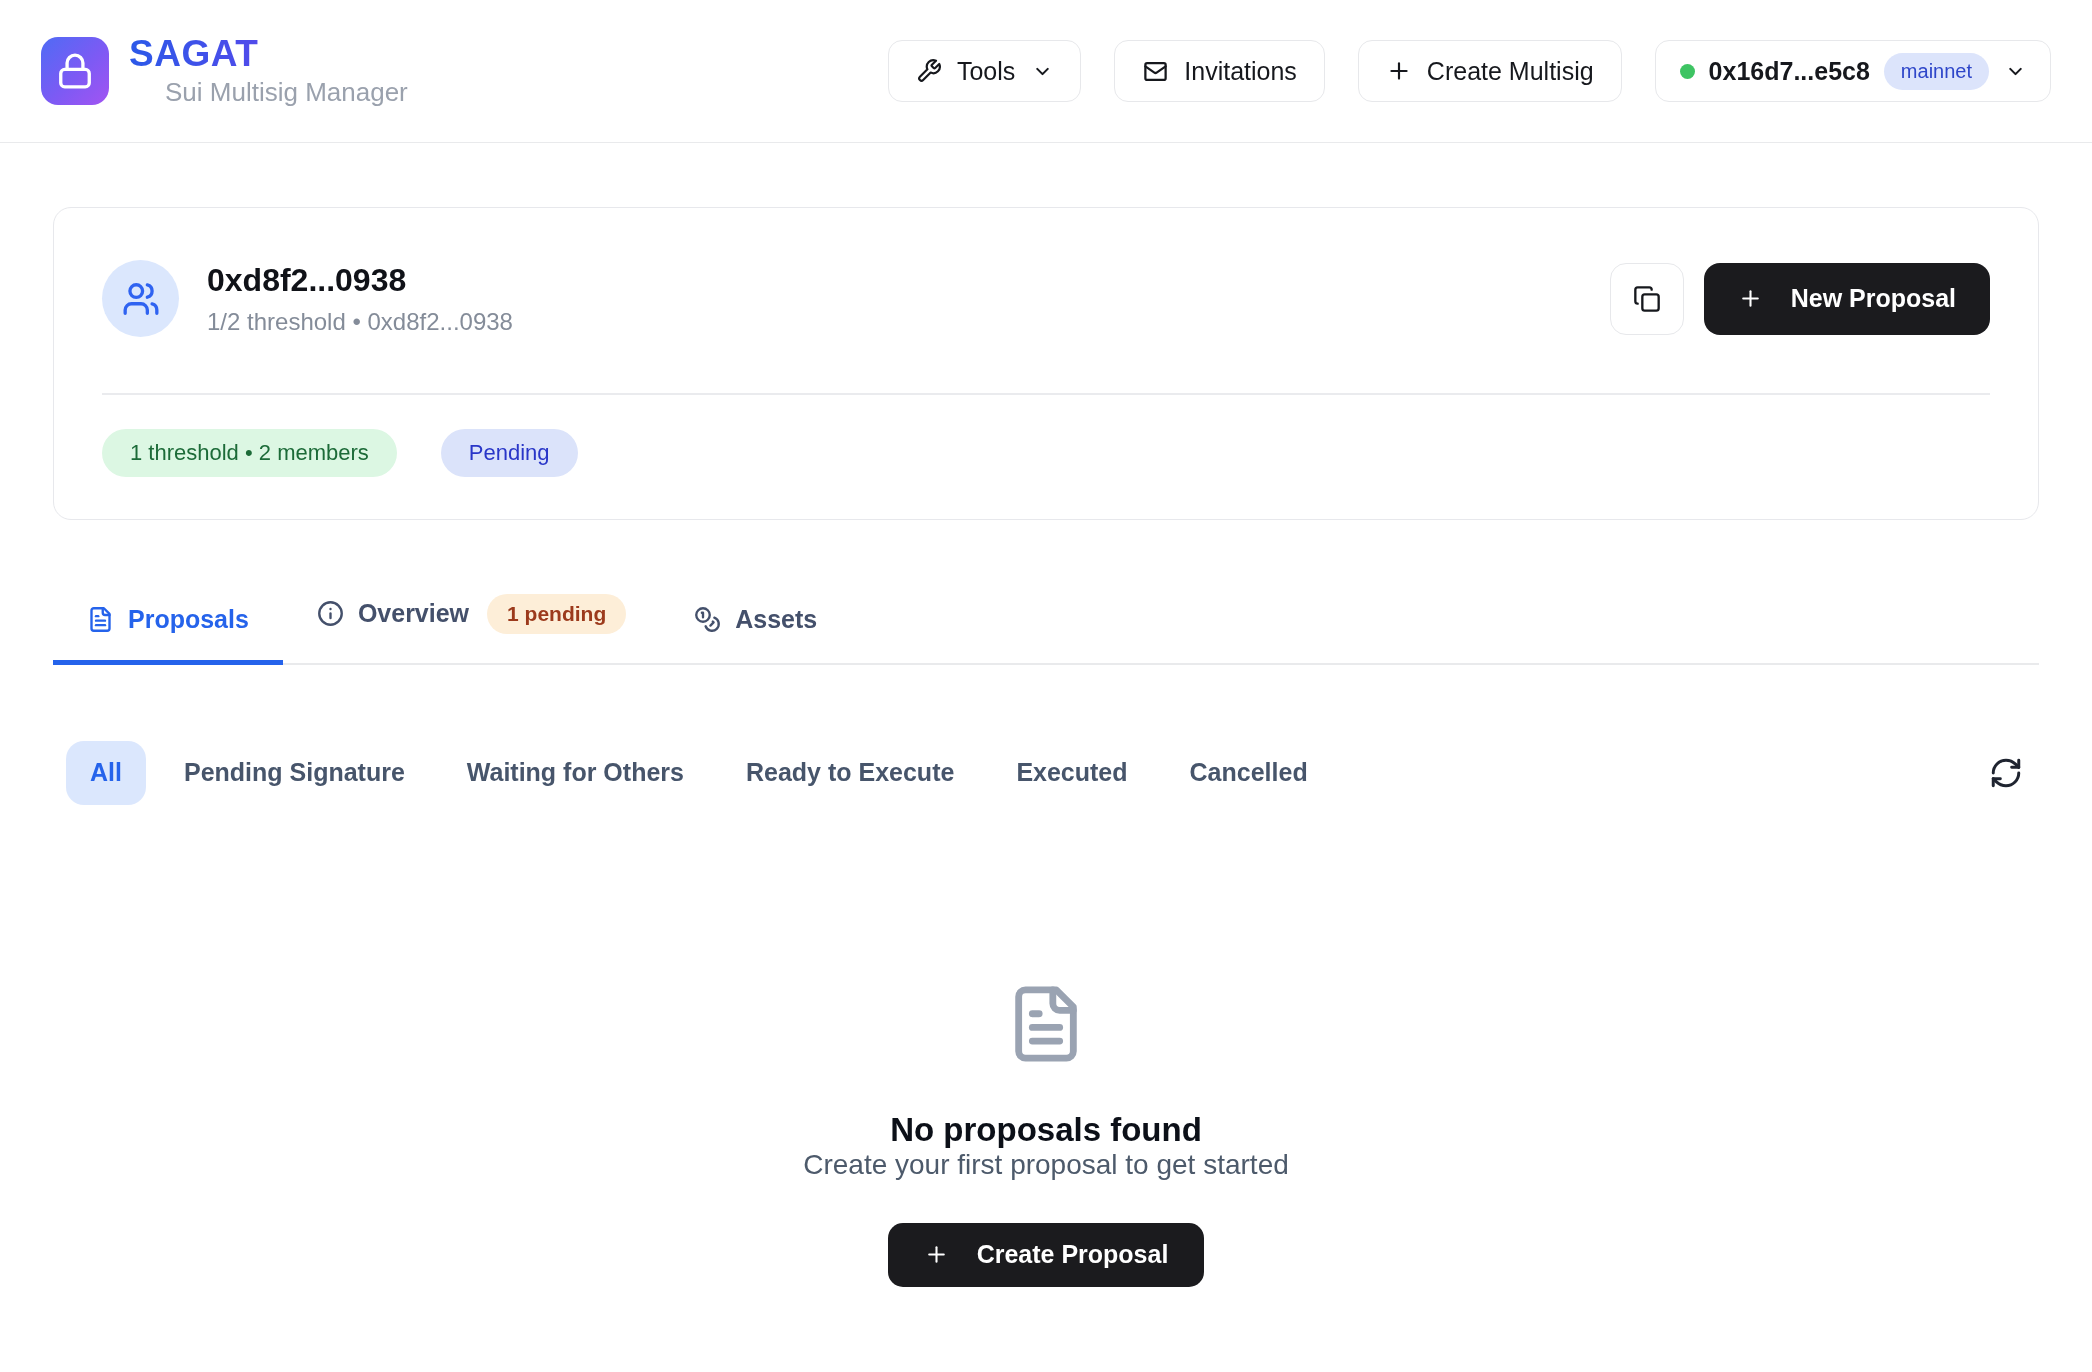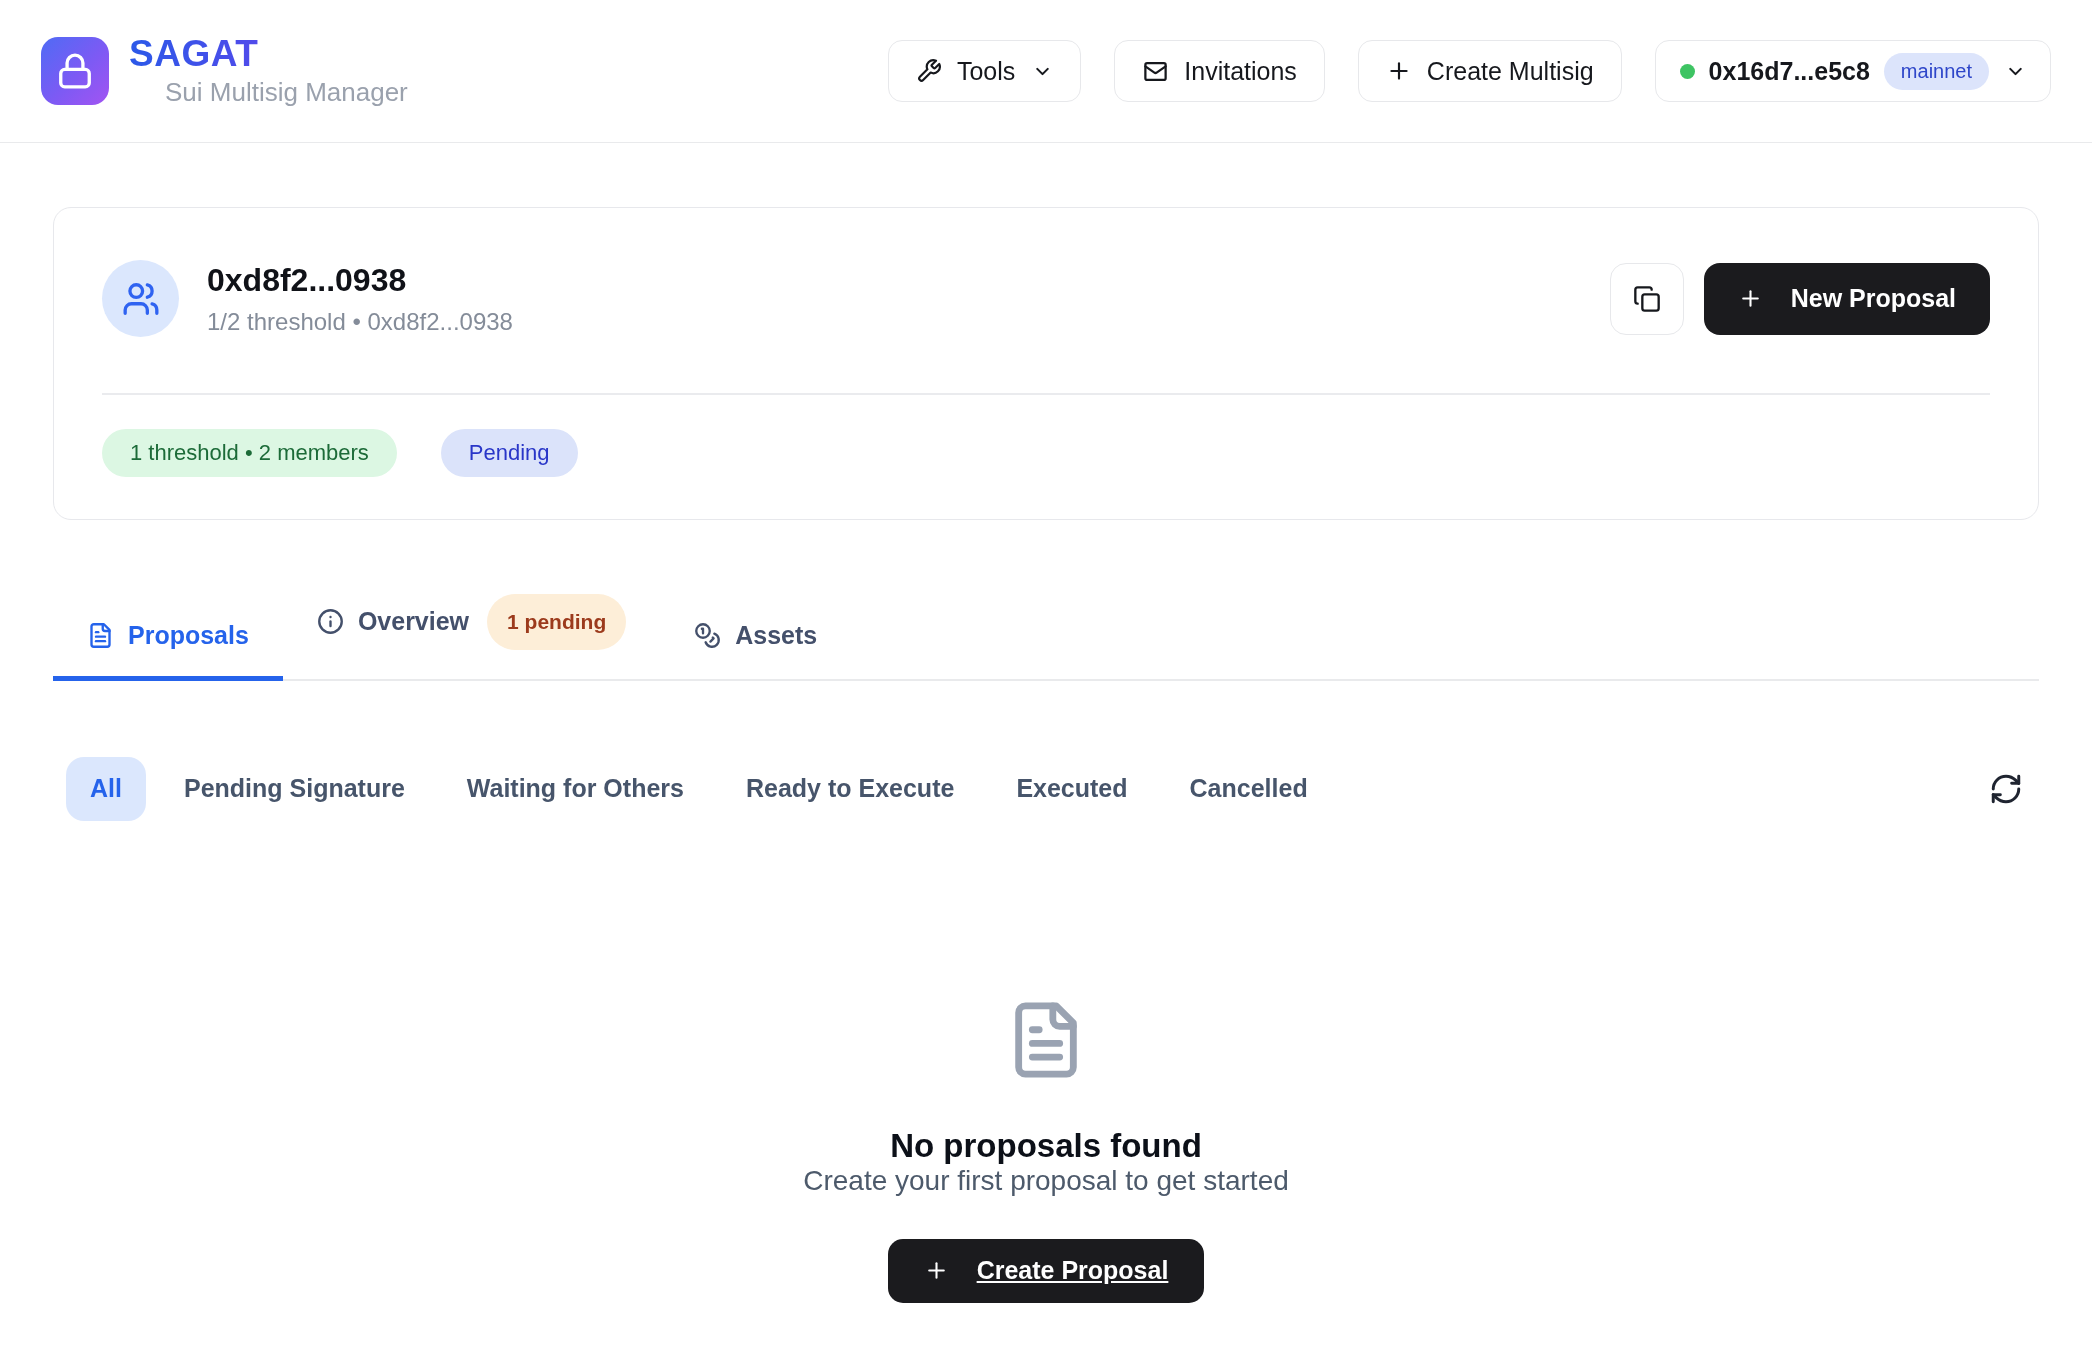--- a/index.html
+++ b/index.html
@@ -115,21 +115,21 @@
     padding: 14px 34px 26px 34px;
     margin-bottom: -2px;
     border-bottom: 5px solid transparent;
     font-size: 25px; font-weight: 600; color: #44506b;
     cursor: pointer;
   }
   .tab.active { color: #2563eb; border-bottom-color: #2563eb; }
   .tab-badge {
     background: #fdeed8; color: #9c3a1c;
     font-size: 21px; font-weight: 600;
-    padding: 16px 20px; border-radius: 999px;
+    padding: 8px 20px; border-radius: 999px;
     margin-left: 4px;
   }
 
   
   .filters { margin-top: 76px; display: flex; align-items: center; gap: 14px; }
   .filter {
     height: 64px; display: inline-flex; align-items: center;
     padding: 0 24px; border-radius: 18px;
     background: transparent; border: none;
     font-family: inherit; font-size: 25px; font-weight: 600; color: #47556b;
@@ -140,21 +140,21 @@
     margin-left: auto; margin-right: 16px;
     background: none; border: none; color: #1f2430; cursor: pointer;
     display: flex; align-items: center; justify-content: center;
   }
 
   
   .empty { margin-top: 178px; display: flex; flex-direction: column; align-items: center; }
   .empty-icon { color: #9aa3b2; }
   .empty-title { margin-top: 46px; font-size: 33px; font-weight: 700; color: #0c1018; }
   .empty-sub { font-size: 28px; color: #4d5a6b; }
-  .empty .dark-btn { margin-top: 42px; height: 64px; padding: 0 36px; border-radius: 15px; text-decoration: underline; }
+  .empty .dark-btn { margin-top: 42px; height: 64px; padding: 0 36px; border-radius: 15px; }
 </style>
 </head>
 <body>
 
 <header class="app-header">
   <div class="brand">
     <div class="logo">
       <span>
         <svg width="38" height="38" viewBox="0 0 24 24" fill="none" stroke="currentColor" stroke-width="2.1" stroke-linecap="round" stroke-linejoin="round">
           <rect x="3" y="11" width="18" height="11" rx="2.5"></rect>

